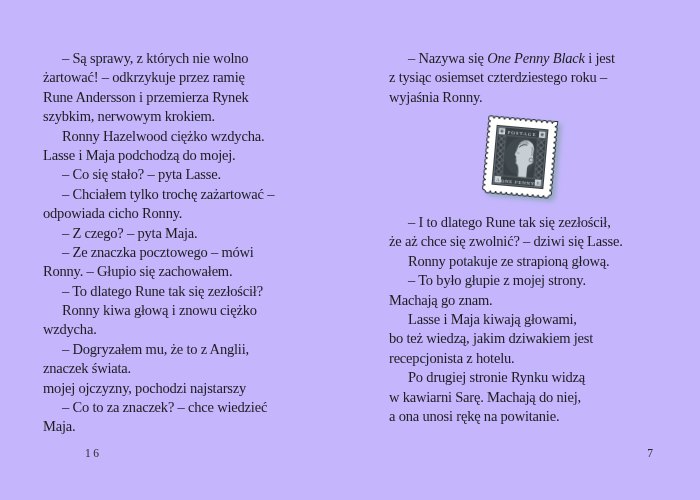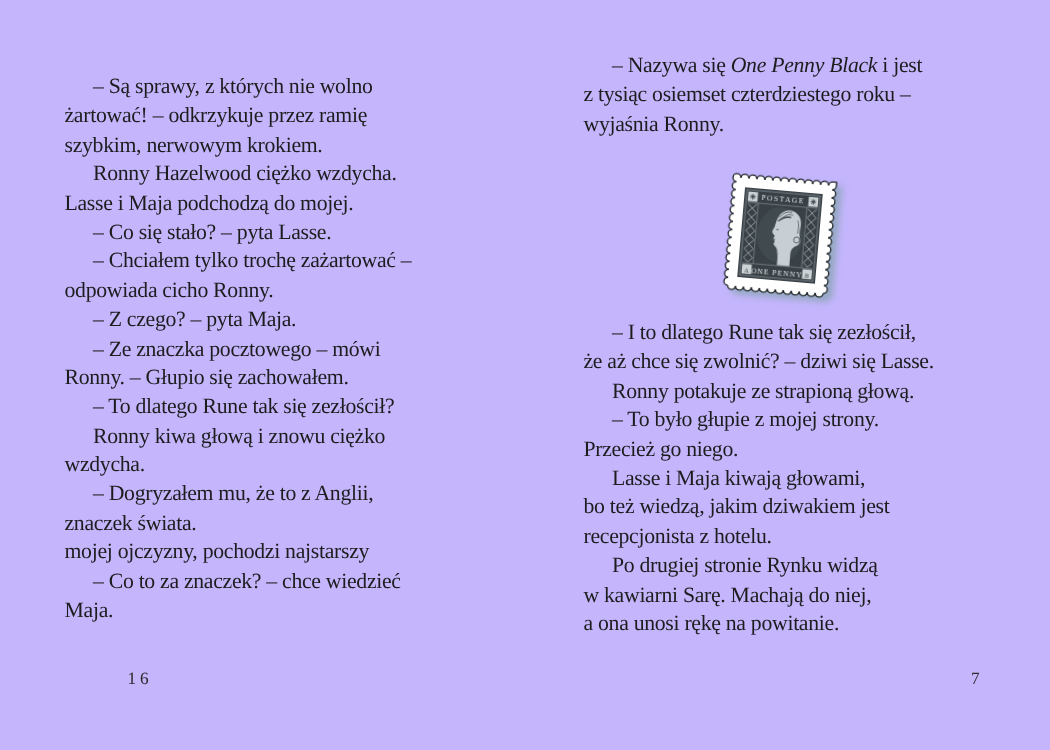--- a/index.html
+++ b/index.html
@@ -10,21 +10,21 @@
     color:#1d1d1d;
   }
   .text-block{
     position:absolute;
     font-size:14.5px;line-height:19.4px;letter-spacing:-0.2px;
   }
   .line{white-space:nowrap;height:19.4px;}
   .line.indent{padding-left:19px;}
   .italic{font-style:italic;}
   #left-lines{left:43px;top:49px;width:276px;}
-  #right-lines-top{left:389px;top:35px;width:276px;}
+  #right-lines-top{left:389px;top:49px;width:276px;}
   #right-lines-bottom{left:389px;top:213px;width:276px;}
   .page-number{
     position:absolute;top:447px;font-size:11.5px;letter-spacing:2.5px;color:#2b2b2b;
   }
   #page-num-left{left:45px;margin-left:40px;}
   #page-num-right{left:389px;width:266px;text-align:right;letter-spacing:2px;}
   .stamp-wrap{
     position:absolute;left:482px;top:115px;width:76px;height:84px;
     transform:rotate(5deg);
     filter:drop-shadow(4px 3px 2px rgba(141,166,184,0.85));
@@ -32,20 +32,21 @@
   .stamp-wrap svg{display:block;}
 </style>
 </head>
 <body>
 
 <div class="screen">
 
   <div class="text-block" id="left-lines">
       <div class="line indent"><span>– Są sprawy, z których nie wolno</span></div>
       <div class="line"><span>żartować! – odkrzykuje przez ramię</span></div>
+      <div class="line"><span>Rune Andersson i przemierza Rynek</span></div>
       <div class="line"><span>szybkim, nerwowym krokiem.</span></div>
       <div class="line indent"><span>Ronny Hazelwood ciężko wzdycha.</span></div>
       <div class="line"><span>Lasse i Maja podchodzą do mojej.</span></div>
       <div class="line indent"><span>– Co się stało? – pyta Lasse.</span></div>
       <div class="line indent"><span>– Chciałem tylko trochę zażartować –</span></div>
       <div class="line"><span>odpowiada cicho Ronny.</span></div>
       <div class="line indent"><span>– Z czego? – pyta Maja.</span></div>
       <div class="line indent"><span>– Ze znaczka pocztowego – mówi</span></div>
       <div class="line"><span>Ronny. – Głupio się zachowałem.</span></div>
       <div class="line indent"><span>– To dlatego Rune tak się zezłościł?</span></div>
@@ -141,21 +142,21 @@
       </g>
       <path d="M35.4,48.8 C36.8,50.4 37.4,52.8 37.5,55.2" stroke="#9aa5ab" stroke-width="0.5" fill="none"></path>
     </svg>
   </div>
 
   <div class="text-block" id="right-lines-bottom">
       <div class="line indent"><span>– I to dlatego Rune tak się zezłościł,</span></div>
       <div class="line"><span>że aż chce się zwolnić? – dziwi się Lasse.</span></div>
       <div class="line indent"><span>Ronny potakuje ze strapioną głową.</span></div>
       <div class="line indent"><span>– To było głupie z mojej strony.</span></div>
-      <div class="line"><span>Przecież go niego.</span></div>
+      <div class="line"><span>Machają go znam.</span></div>
       <div class="line indent"><span>Lasse i Maja kiwają głowami,</span></div>
       <div class="line"><span>bo też wiedzą, jakim dziwakiem jest</span></div>
       <div class="line"><span>recepcjonista z hotelu.</span></div>
       <div class="line indent"><span>Po drugiej stronie Rynku widzą</span></div>
       <div class="line"><span>w kawiarni Sarę. Machają do niej,</span></div>
       <div class="line"><span>a ona unosi rękę na powitanie.</span></div>
     </div>
   <div class="page-number" id="page-num-right">7</div>
 
 </div>

